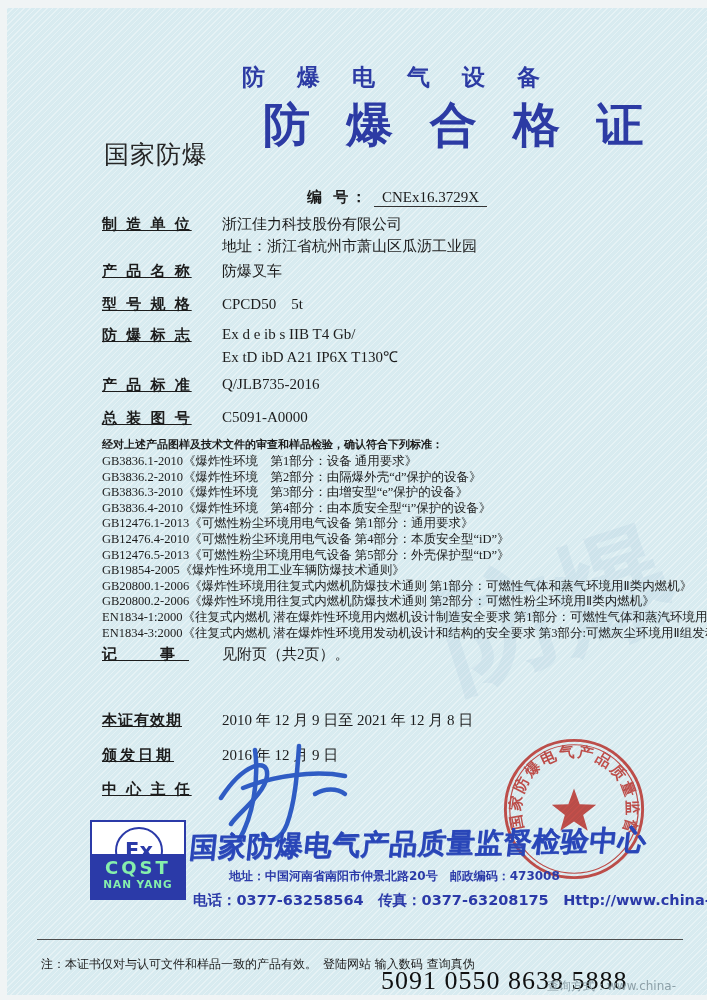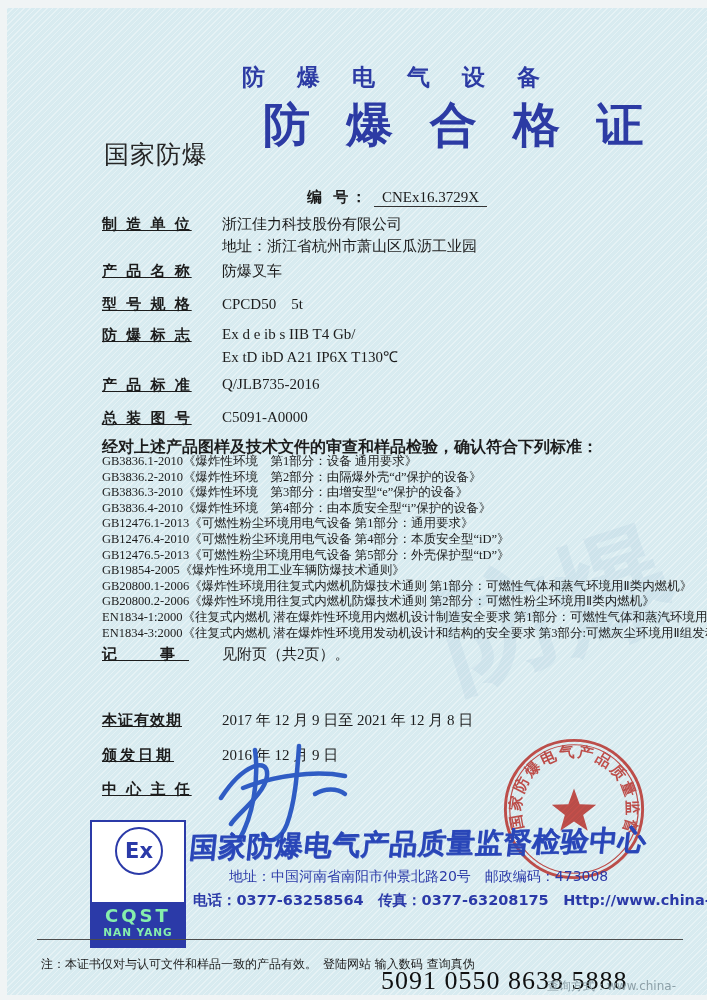--- a/index.html
+++ b/index.html
@@ -21,38 +21,38 @@
   .supertitle{position:absolute;left:235px;top:54px;width:340px;
     font-size:23px;font-weight:bold;color:#2c3ba4;letter-spacing:12px;white-space:pre;}
   .maintitle{position:absolute;left:228px;top:86px;width:360px;text-align:center;
     font-size:47px;font-weight:bold;color:#2c3ba4;letter-spacing:10px;white-space:pre;margin-left:28px;}
   .certno-line{position:absolute;left:150px;top:180px;width:480px;text-align:center;font-size:15px;}
   .certno-label{font-weight:bold;letter-spacing:3px;text-align:right;}
   .certno{font-family:"Liberation Serif",serif;border-bottom:1px solid #333;padding:0 8px 1px 8px;}
   
   .lbl{position:absolute;left:95px;font-size:15px;font-weight:bold;letter-spacing:2px;white-space:pre;text-decoration:underline;}
   .val{position:absolute;left:215px;font-size:15px;font-family:"Liberation Serif",serif;white-space:pre-wrap;}
-  .statement{position:absolute;left:95px;top:429px;font-size:16px;font-weight:bold;}
+  .statement{position:absolute;left:95px;top:429px;font-size:11px;font-weight:bold;}
   .stds{position:absolute;left:95px;top:446px;font-family:"Liberation Serif",serif;font-size:12.5px;}
   .stds div{line-height:15.6px;white-space:pre;}
   
   .stamp{position:absolute;left:494px;top:728px;width:146px;height:146px;opacity:0.85;mix-blend-mode:multiply;}
   .sig{position:absolute;left:196px;top:728px;width:170px;height:115px;}
   
-  .exlogo{position:absolute;left:83px;top:812px;width:96px;height:128px;background:#fff;
+  .exlogo{position:absolute;left:83px;top:812px;width:96px;height:80px;background:#fff;
     border:2px solid #2b3aa8;box-sizing:border-box;}
   .exlogo .circ{position:absolute;left:23px;top:5px;width:44px;height:44px;border:2.5px solid #2b3aa8;border-radius:50%;
     display:flex;align-items:center;justify-content:center;color:#2b3aa8;font-weight:bold;font-size:21px;}
   .exlogo .band{position:absolute;left:0;bottom:0;width:100%;height:44px;background:#2b3aa8;color:#86efac;text-align:center;}
   .exlogo .cqst{font-size:18px;letter-spacing:3px;margin-top:3px;font-weight:bold;}
   .exlogo .ny{font-size:10.5px;letter-spacing:1px;font-weight:bold;}
   .callig{position:absolute;left:183px;top:817px;width:470px;font-size:28px;font-weight:bold;color:#2946b8;
     font-family:"DejaVu Serif",serif;transform:skewX(-7deg) rotate(-1deg);white-space:pre;letter-spacing:0.5px;
     text-shadow:0.6px 0.6px 0 rgba(41,70,184,0.8);}
-  .addr{position:absolute;left:222px;top:860px;font-size:14px;font-weight:normal;color:#2b3aa8;white-space:pre;}
+  .addr{position:absolute;left:222px;top:860px;font-size:12px;font-weight:bold;color:#2b3aa8;white-space:pre;}
   .phone{position:absolute;left:186px;top:883px;font-size:14.5px;font-weight:bold;color:#2b3aa8;white-space:pre;}
   
   .rule{position:absolute;left:30px;top:931px;width:646px;border-top:1.5px solid #4c4c4c;}
   .note{position:absolute;left:34px;top:948px;font-size:12px;}
   .verify{position:absolute;left:316px;top:948px;font-size:12px;}
   .code{position:absolute;left:374px;top:958px;font-size:26px;font-family:"Liberation Serif",serif;letter-spacing:1px;color:#101010;}
   .query{position:absolute;left:540px;top:970px;font-size:12px;color:#8da0a8;}
   .watermark{position:absolute;left:430px;top:520px;font-size:120px;font-weight:bold;color:rgba(130,175,205,0.12);
     transform:rotate(-18deg);pointer-events:none;white-space:pre;}
 </style>
@@ -105,21 +105,21 @@
     <div>GB20800.1-2006《爆炸性环境用往复式内燃机防爆技术通则 第1部分：可燃性气体和蒸气环境用Ⅱ类内燃机》</div>
     <div>GB20800.2-2006《爆炸性环境用往复式内燃机防爆技术通则 第2部分：可燃性粉尘环境用Ⅱ类内燃机》</div>
     <div>EN1834-1:2000《往复式内燃机 潜在爆炸性环境用内燃机设计制造安全要求 第1部分：可燃性气体和蒸汽环境用Ⅱ类内燃机》</div>
     <div>EN1834-3:2000《往复式内燃机 潜在爆炸性环境用发动机设计和结构的安全要求 第3部分:可燃灰尘环境用Ⅱ组发动机》</div>
   </div>
 
   <div class="lbl" style="top:637px;letter-spacing:14px">记　事</div>
   <div class="val" style="top:637px">见附页（共2页）。</div>
 
   <div class="lbl" style="top:703px;letter-spacing:1px">本证有效期</div>
-  <div class="val" style="top:703px">2017 年 12 月 9 日至 2021 年 12 月 8 日</div>
+  <div class="val" style="top:703px">2010 年 12 月 9 日至 2021 年 12 月 8 日</div>
 
   <div class="lbl" style="top:738px;letter-spacing:3px">颁发日期</div>
   <div class="val" style="top:738px">2016 年 12 月 9 日</div>
 
   <div class="lbl" style="top:772px">中 心 主 任</div>
 
   <svg class="sig" viewBox="0 0 170 115">
     <g fill="none" stroke="#2f5cc4" stroke-width="4.5" stroke-linecap="round">
       <path d="M18,62 C40,28 66,20 64,40 C62,58 34,78 28,88"></path>
       <path d="M52,14 C56,44 50,80 36,104"></path>

